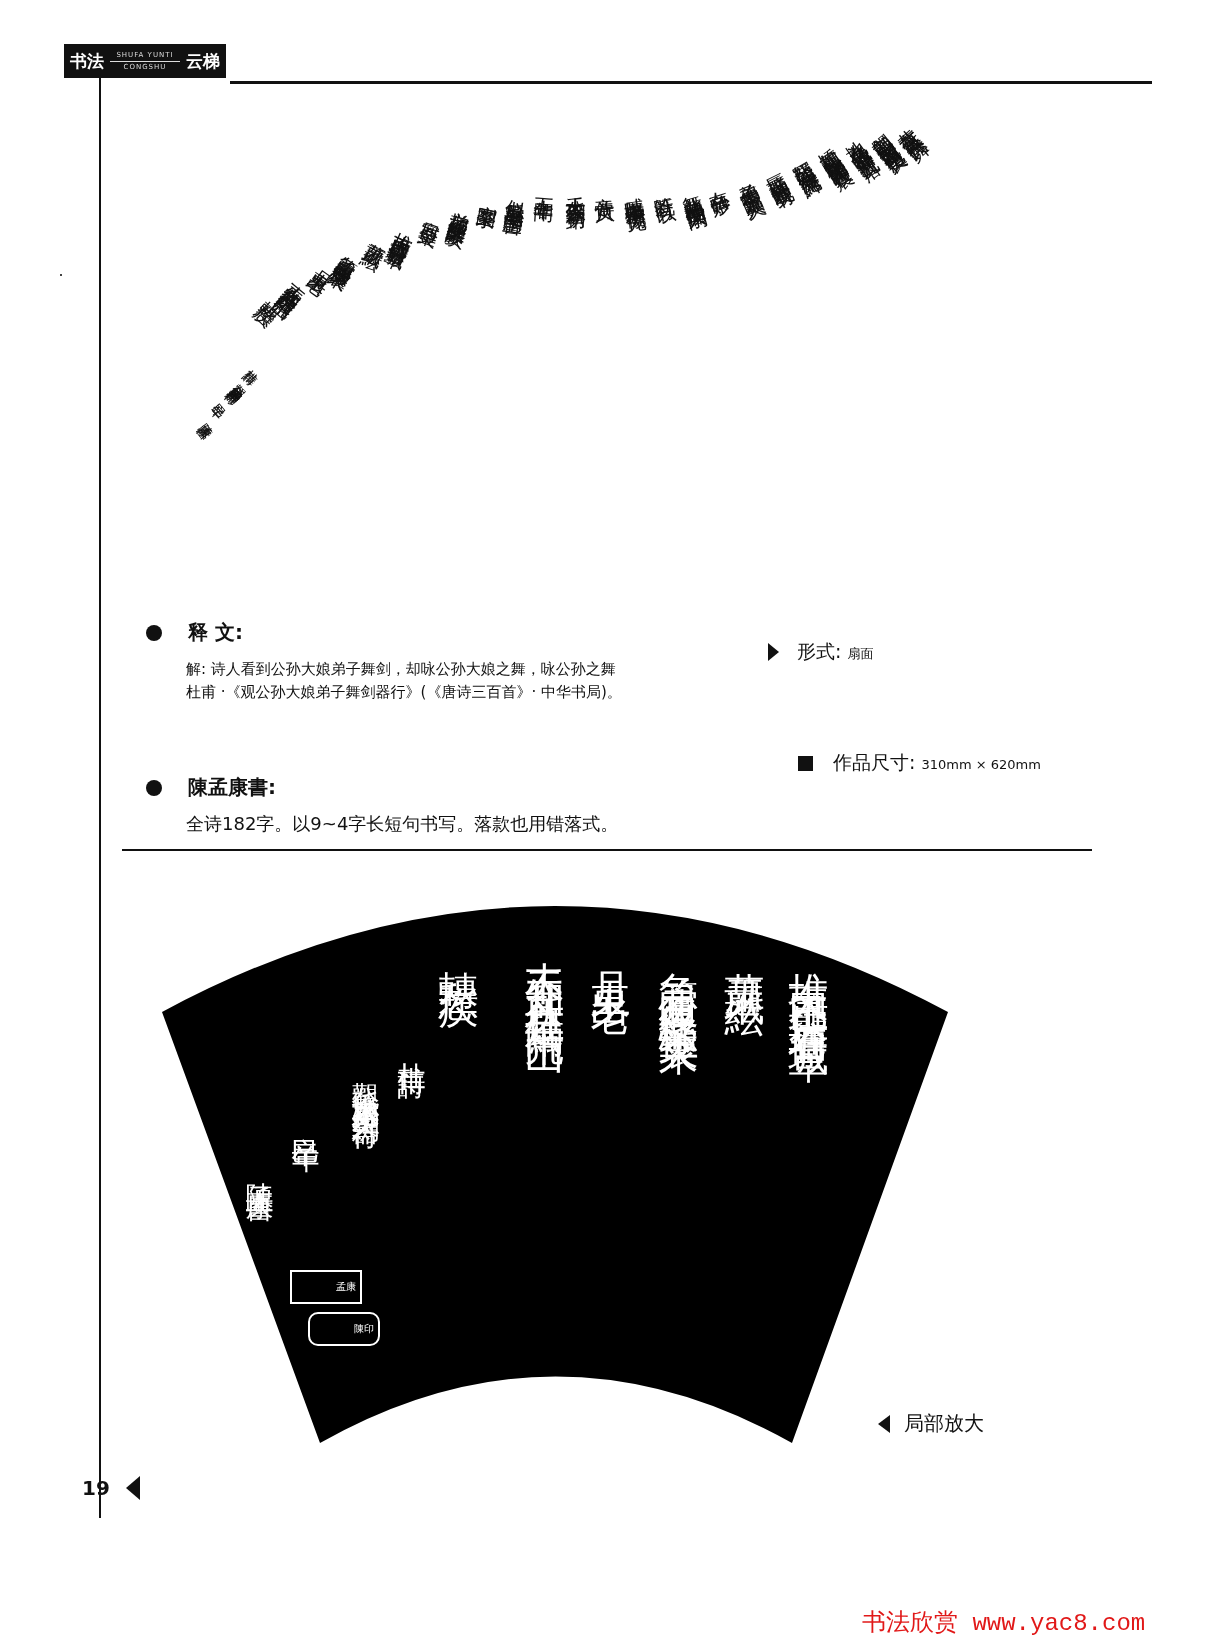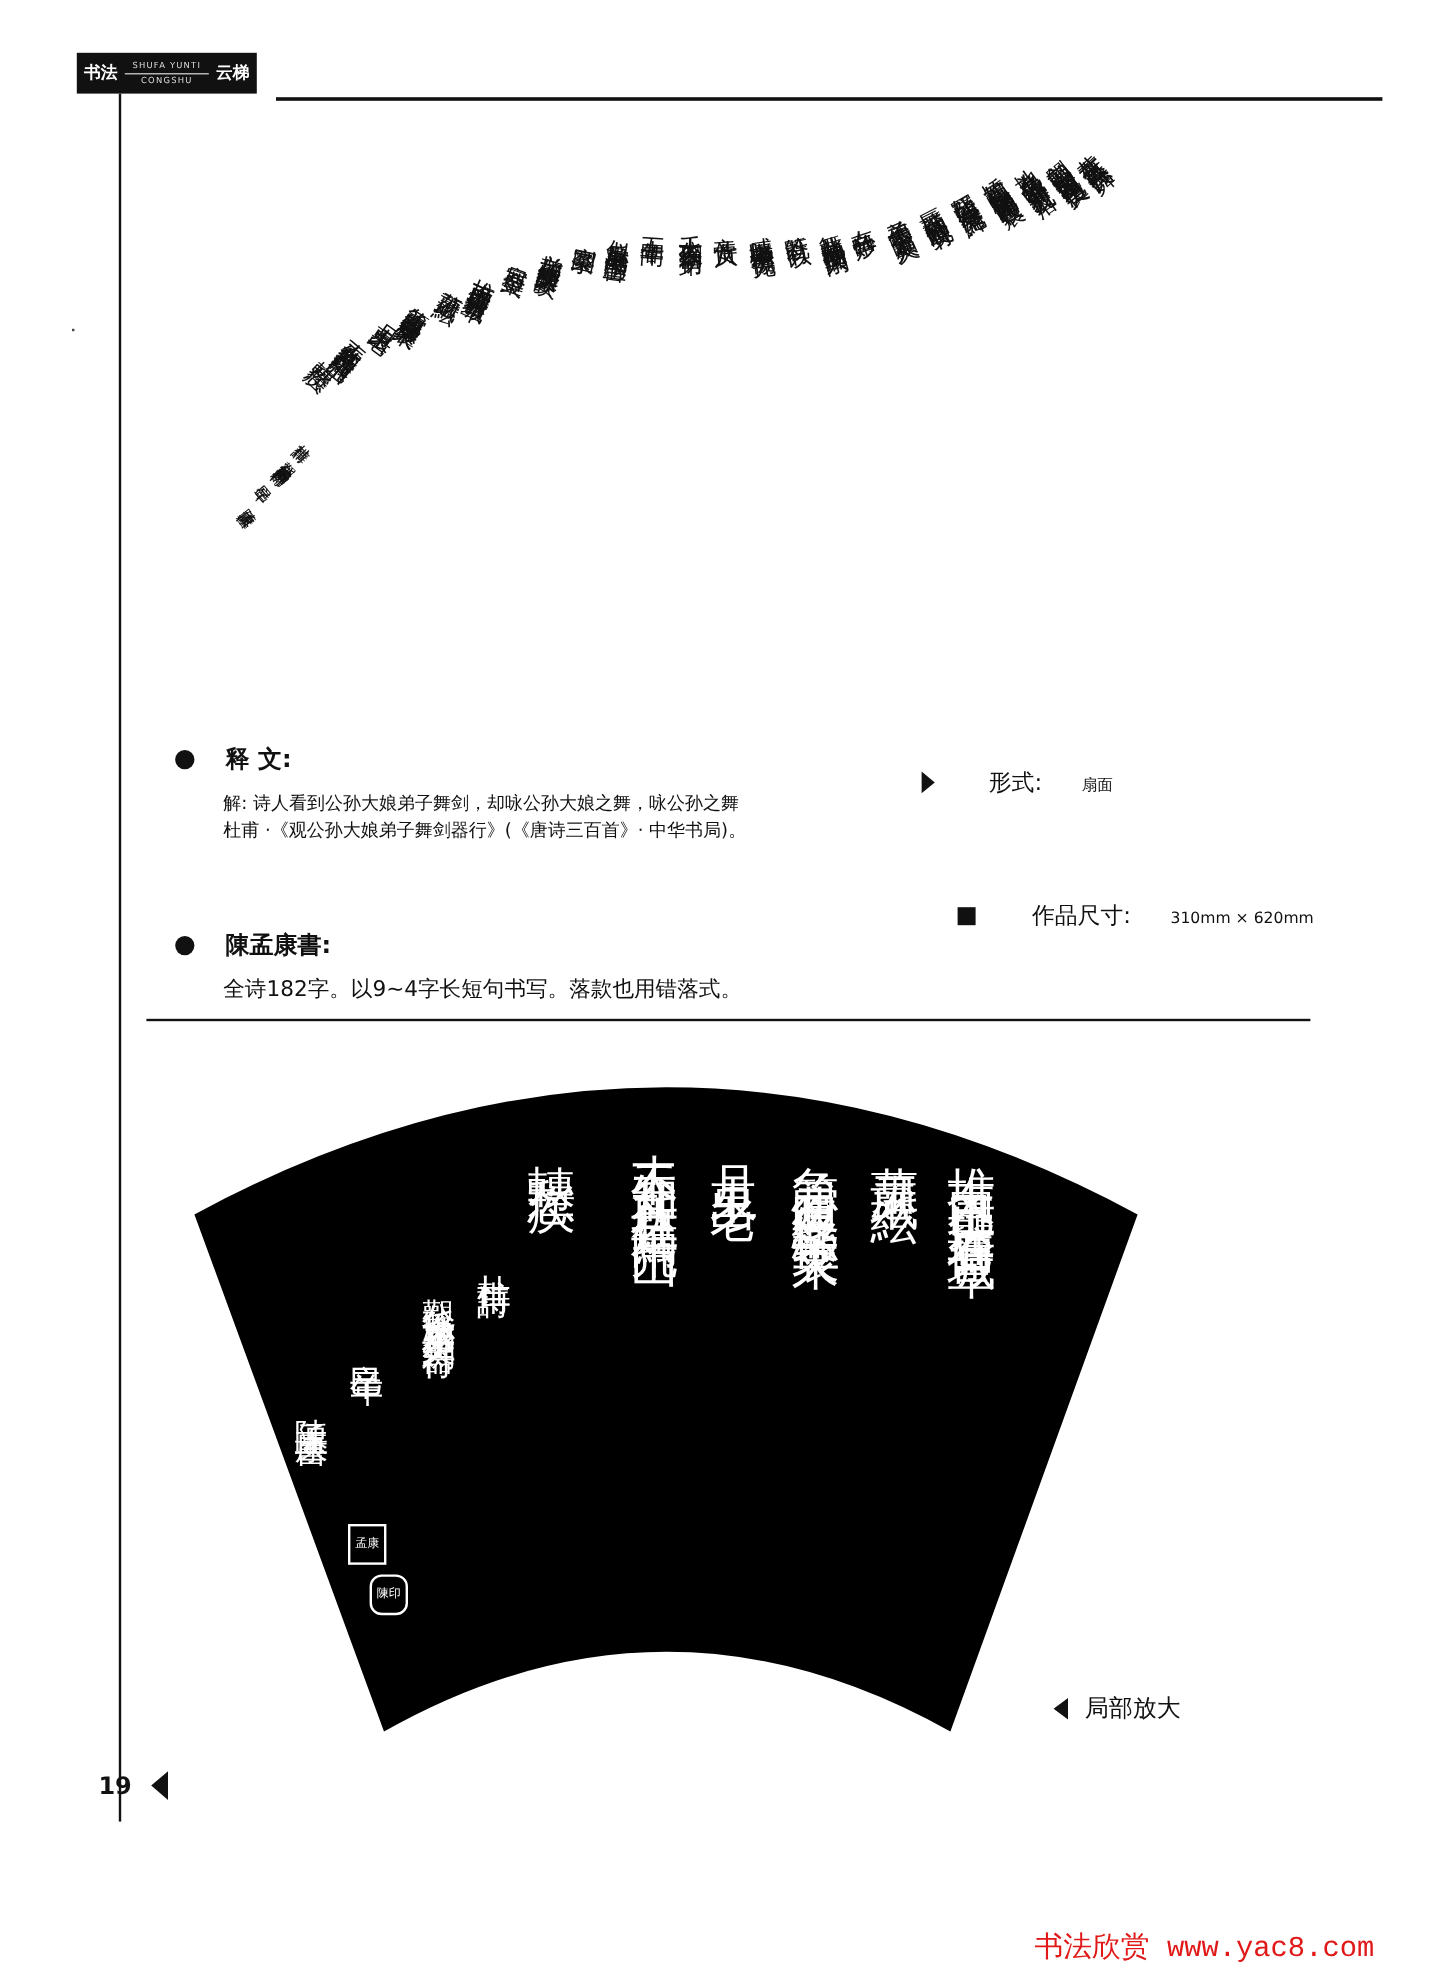--- a/index.html
+++ b/index.html
@@ -5,21 +5,21 @@
     html, body { margin: 0; padding: 0; background: #ffffff; }
     body {
       width: 1213px; height: 1644px; position: relative; overflow: hidden;
       font-family: "DejaVu Sans", "Liberation Sans", sans-serif; color: #111;
     }
     .header-badge {
       position: absolute; left: 64px; top: 44px; height: 34px;
       background: #111; color: #fff; display: flex; align-items: center;
       padding: 0 6px; box-sizing: border-box;
     }
-    .header-badge .big { font-size: 14px; font-weight: bold; letter-spacing: 0px; }
+    .header-badge .big { font-size: 17px; font-weight: bold; letter-spacing: 0px; }
     .header-badge .mid {
       display: flex; flex-direction: column; align-items: center; justify-content: center;
       margin: 0 6px; font-size: 7px; letter-spacing: 1px; color: #ddd; line-height: 9px;
     }
     .header-badge .mid .rule { width: 70px; height: 1px; background: #ddd; margin: 1px 0; }
     .top-rule { position: absolute; left: 230px; top: 81px; width: 922px; height: 3px; background: #111; }
     .left-rule { position: absolute; left: 99px; top: 78px; width: 2px; height: 1440px; background: #111; }
 
     
     .fan-top { position: absolute; left: 180px; top: 110px; width: 960px; height: 460px; }
@@ -29,42 +29,42 @@
       white-space: nowrap;
     }
     .fan-col.small { font-size: 13px; letter-spacing: 1px; }
 
     .bullet-title {
       position: absolute; display: flex; align-items: center; font-size: 20px; font-weight: bold;
     }
     .dot { width: 16px; height: 16px; border-radius: 50%; background: #111; margin-right: 26px; }
     .para { position: absolute; font-size: 15px; line-height: 23px; color: #111; }
     .para-lg { position: absolute; font-size: 18px; color: #111; }
-    .side-label { position: absolute; display: flex; align-items: baseline; font-size: 19px; gap: 27px; }
+    .side-label { position: absolute; display: flex; align-items: baseline; font-size: 19px; }
     .side-label .val { font-size: 13px; margin-left: 6px; }
     .tri-right {
       width: 0; height: 0; border-top: 9px solid transparent; border-bottom: 9px solid transparent;
       border-left: 11px solid #111; margin-right: 18px; align-self: center;
     }
     .sq { width: 15px; height: 15px; background: #111; margin-right: 20px; align-self: center; }
     .mid-rule { position: absolute; left: 122px; top: 849px; width: 970px; height: 2px; background: #111; }
 
     
     .fan-bottom { position: absolute; left: 160px; top: 880px; width: 790px; height: 565px; }
     .fan-bottom svg { position: absolute; left: 0; top: 0; }
     .bcol {
       position: absolute; writing-mode: vertical-rl; color: #fff;
       font-family: "DejaVu Serif", "Liberation Serif", serif; white-space: nowrap;
     }
     .bcol.main { font-size: 40px; letter-spacing: 8px; }
     .bcol.sig { font-size: 28px; letter-spacing: 4px; }
     .seal {
       position: absolute; width: 28px; height: 30px; border: 2px solid #fff; color: #fff;
       font-size: 10px; display: flex; align-items: center; justify-content: center;
-      font-family: Liberation Serif, serif; line-height: 10px; text-align: center;
+      font-family: Liberation Serif, serif; line-height: 10px; text-align: center; padding-left: 40px;
     }
     .detail-label { position: absolute; left: 878px; top: 1410px; display: flex; align-items: center; font-size: 20px; }
     .tri-left {
       width: 0; height: 0; border-top: 9px solid transparent; border-bottom: 9px solid transparent;
       border-right: 12px solid #111; margin-right: 14px;
     }
     .page-num { position: absolute; left: 82px; top: 1476px; display: flex; align-items: center; font-size: 20px; font-weight: bold; text-align: center; }
     .page-num .tri-left { border-top-width: 12px; border-bottom-width: 12px; border-right-width: 14px; margin-left: 16px; }
     .watermark {
       position: absolute; left: 862px; top: 1606px; color: #e11818; font-size: 24px;

